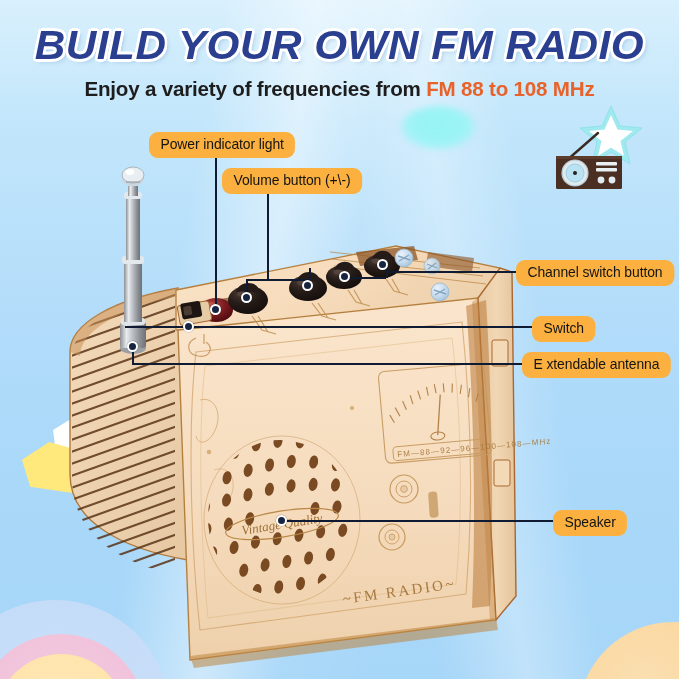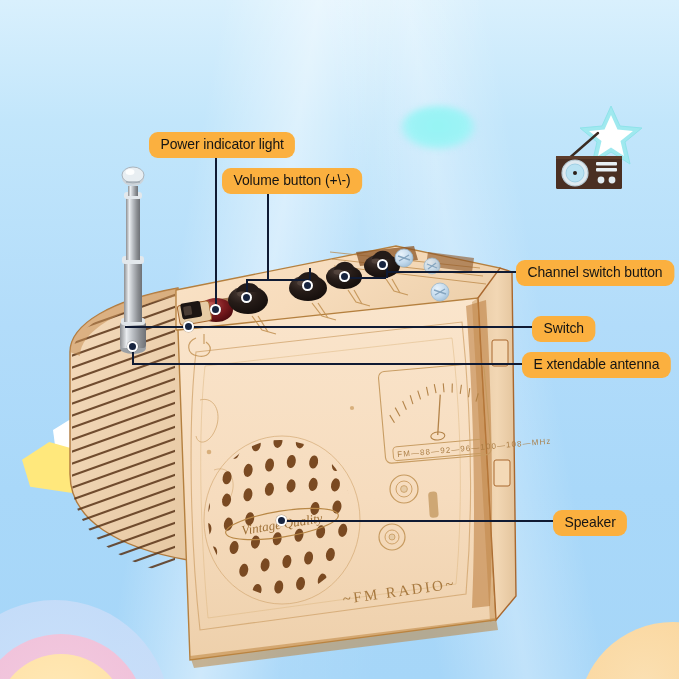--- a/index.html
+++ b/index.html
@@ -149,20 +149,26 @@
   <div class="deco circ-br"></div>
   <div class="deco cyan-ellipse"></div>
   <div class="deco white-poly"></div>
   <div class="deco yellow-poly"></div>
 
   <svg class="deco star-deco" viewBox="0 0 66 63">
     <polygon points="33,2 42,22 64,24 47,38 52,60 33,48 14,60 19,38 2,24 24,22" fill="#9fe9ef" stroke="#8fe3ea" stroke-width="1"></polygon>
     <polygon points="33,11 39.5,25.5 55,27 42.5,37 46,52 33,43.5 20,52 23.5,37 11,27 26.5,25.5" fill="#ffffff"></polygon>
   </svg>
 
+  <div class="header">
+    <div class="title">BUILD YOUR OWN FM RADIO</div>
+    <div class="subtitle">
+      <span>Enjoy a variety of frequencies from </span><span class="freq">FM 88 to 108 MHz</span>
+    </div>
+  </div>
 
   <svg class="radio-icon" viewBox="0 0 76 62">
     <line x1="14" y1="33" x2="46" y2="5" stroke="#3a2b22" stroke-width="2.4" stroke-linecap="round"></line>
     <circle cx="14.5" cy="33" r="3.2" fill="#3a2b22"></circle>
     <rect x="4" y="28" width="66" height="33" rx="1.5" fill="#4a2f22"></rect>
     <rect x="4" y="28" width="66" height="3" fill="#5d3c2b"></rect>
     <circle cx="23" cy="45" r="13" fill="#dfeaf0" stroke="#b9ccd6" stroke-width="1.2"></circle>
     <circle cx="23" cy="45" r="9" fill="#b9e2f2" stroke="#9fcfe4" stroke-width="1"></circle>
     <circle cx="23" cy="45" r="2" fill="#2c2018"></circle>
     <rect x="44" y="34" width="21" height="3.4" rx="1" fill="#e8f0f4"></rect>

